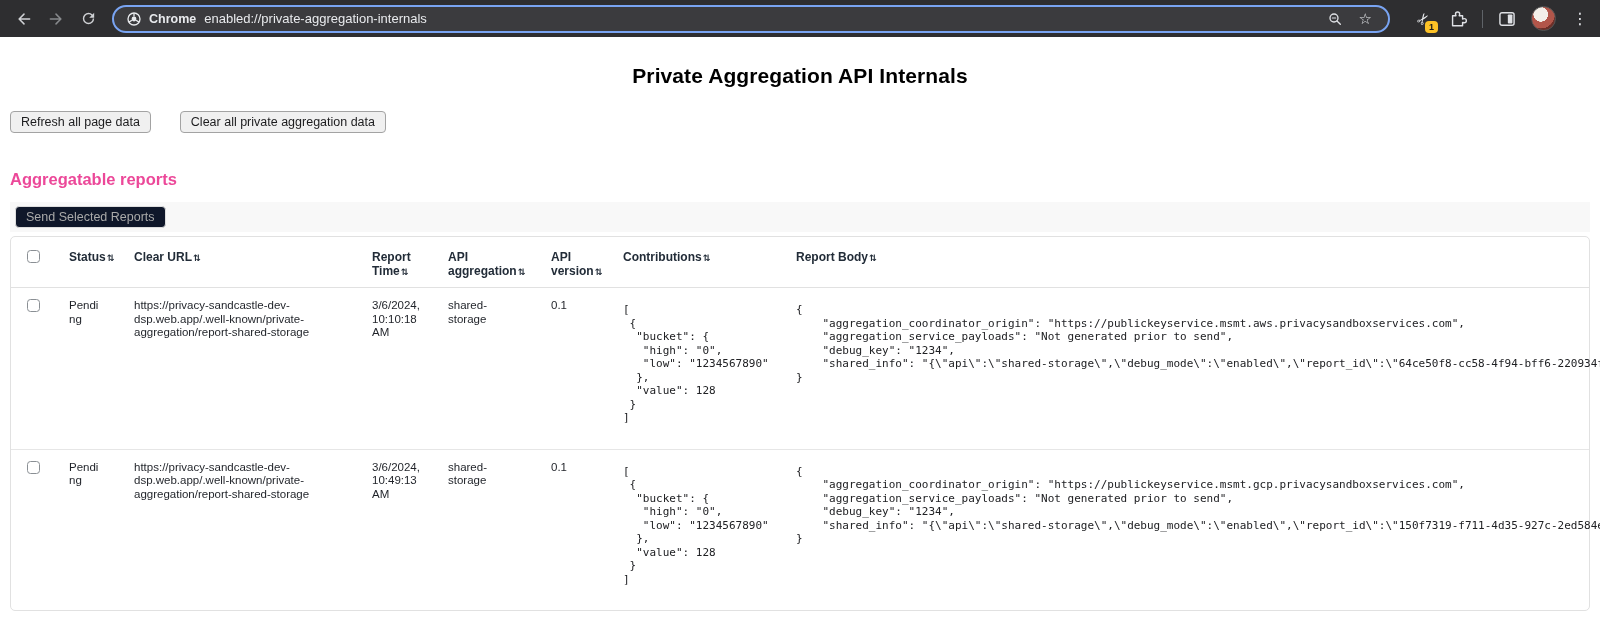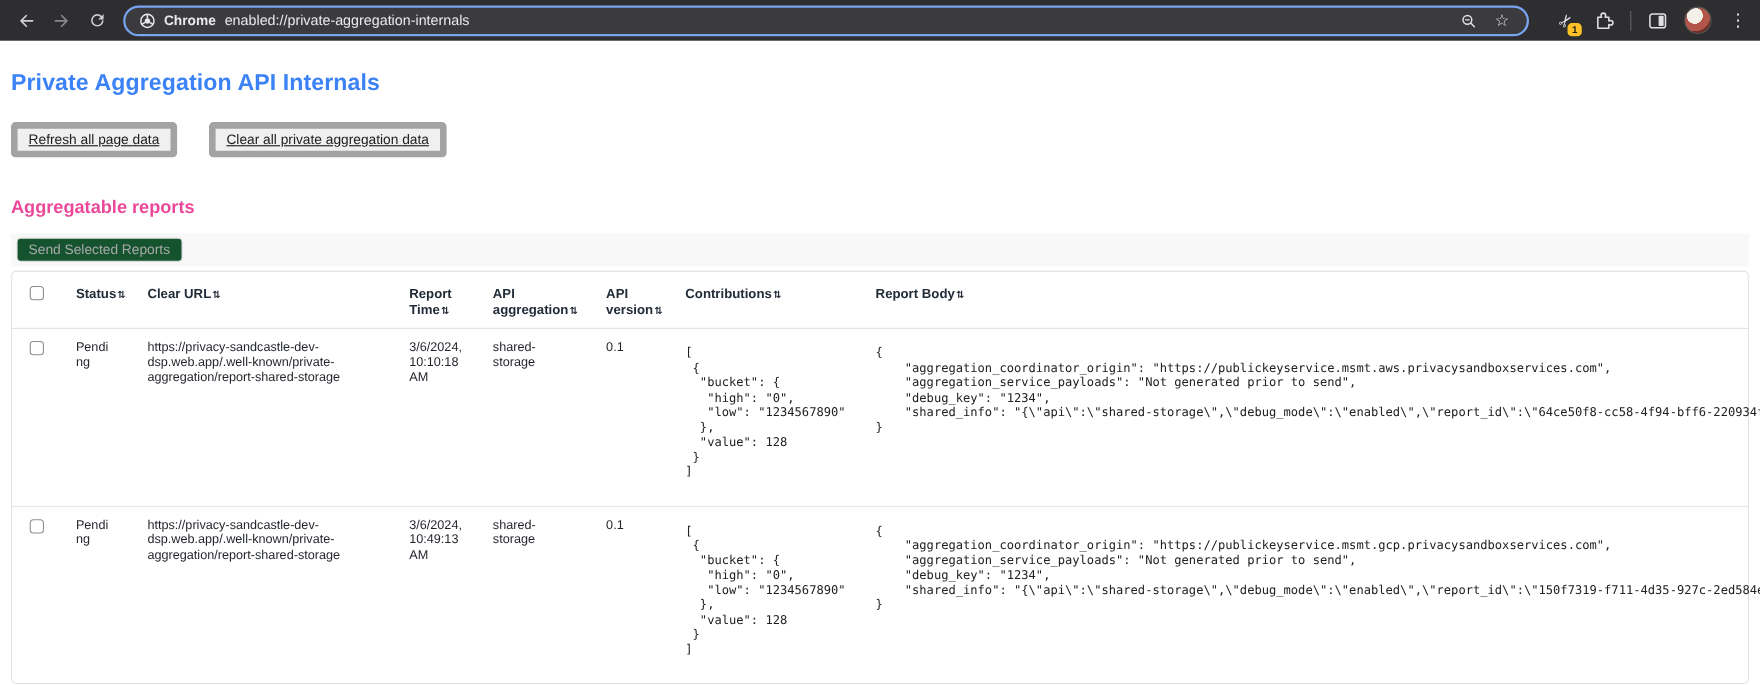--- a/index.html
+++ b/index.html
@@ -30,32 +30,32 @@
   }
   .vsep { width: 1px; height: 18px; background: #5f6368; }
   .avatar { width: 25px; height: 25px; border-radius: 50%;
     background: radial-gradient(circle at 38% 32%, #f3efe9 0 34%, #b2564a 35% 66%, #6d2f28 67% 100%);
     border: 1px solid #555; }
   .dots { color: #dfe1e5; font-family: "DejaVu Sans", sans-serif; font-size: 16px; padding: 0 2px; }
   .star-glyph { color: #dfe1e5; font-family: "DejaVu Sans", sans-serif; font-size: 15px; }
 
   
   .main { padding: 27px 10px 0 10px; }
-  h1.page-title { font-size: 21px; font-weight: bold; color: #3b82f6; letter-spacing: 0.1px; }
+  h1.page-title { font-size: 21px; font-weight: bold; color: #000000; letter-spacing: 0.1px; text-align: center; }
   .btn-row { margin-top: 23px; display: flex; gap: 29px; }
   .btn {
     font-family: "Liberation Sans", sans-serif; font-size: 12.5px; color: #1c1c1e;
-    background: #f0f0f0; border: 6px solid #a3a3a3; border-radius: 4px;
-    padding: 3px 10px; cursor: pointer; text-decoration: underline;
+    background: #f0f0f0; border: 1px solid #a3a3a3; border-radius: 4px;
+    padding: 3px 10px; cursor: pointer;
   }
   h2.section-title { margin-top: 37px; font-size: 16.5px; font-weight: bold; color: #ec4899; }
 
   .send-strip { margin-top: 13px; background: #f8f8f8; height: 30px; display: flex; align-items: center; padding-left: 5px; }
   .btn-disabled {
-    font-size: 12.5px; color: #a9a9a9; background: #14532d; border: 1px solid #dedede;
+    font-size: 12.5px; color: #a9a9a9; background: #0f172a; border: 1px solid #dedede;
     border-radius: 4px; padding: 3px 10px;
   }
 
   
   .report-table { margin-top: 4px; border: 1px solid #e1e1e1; border-radius: 5px; background: #fff; }
   .grid-row {
     display: grid;
     grid-template-columns: 58px 65px 238px 76px 103px 72px 173px 1fr;
     align-items: start;
   }

